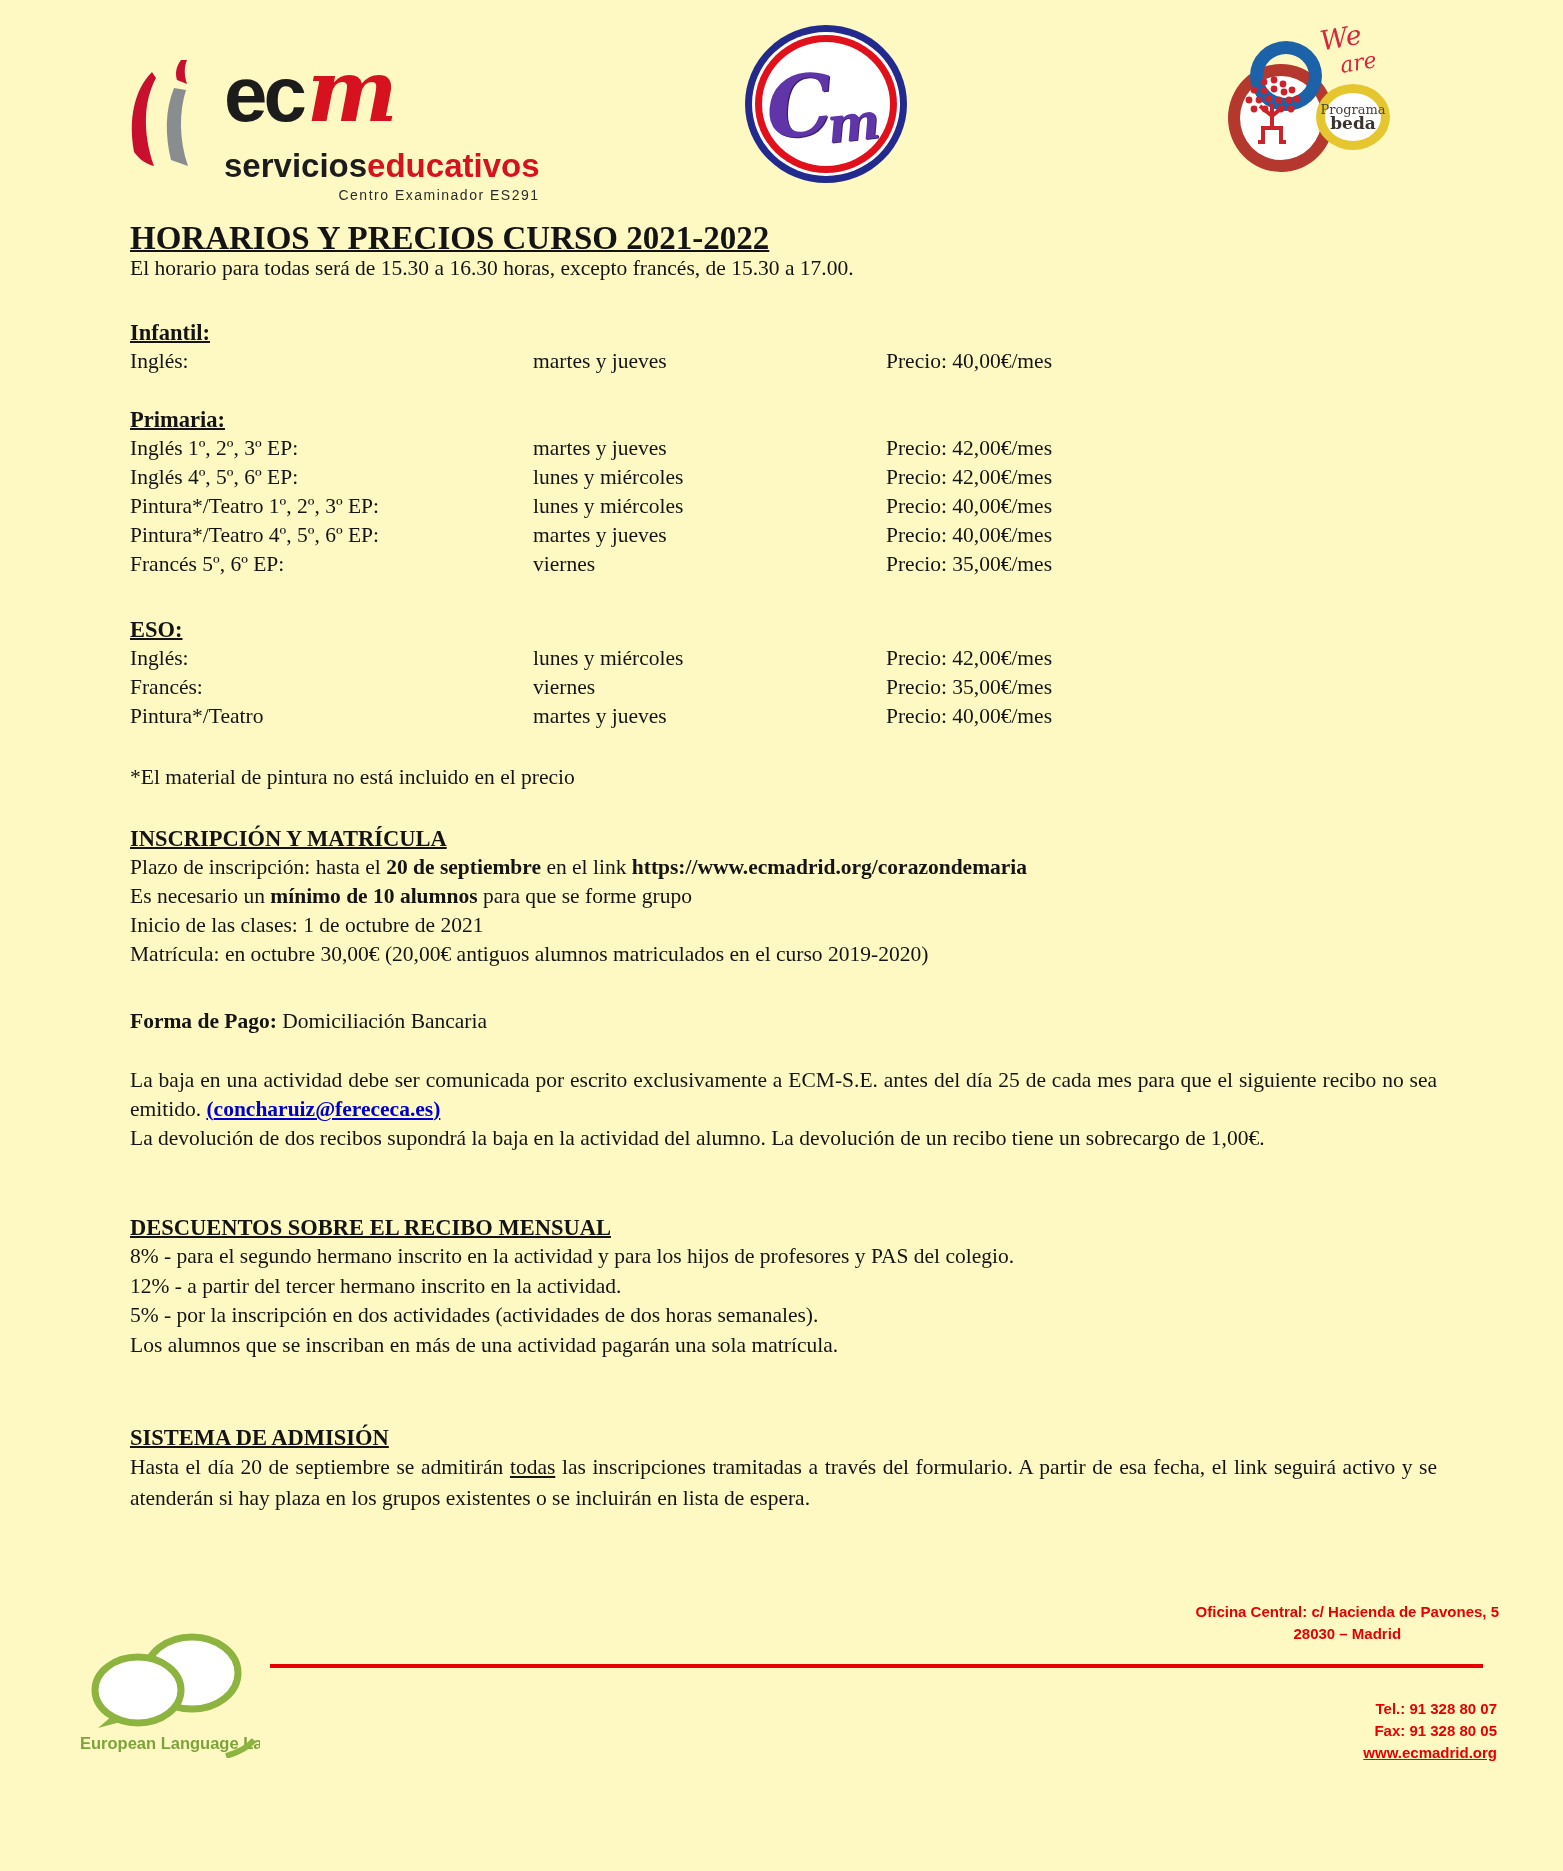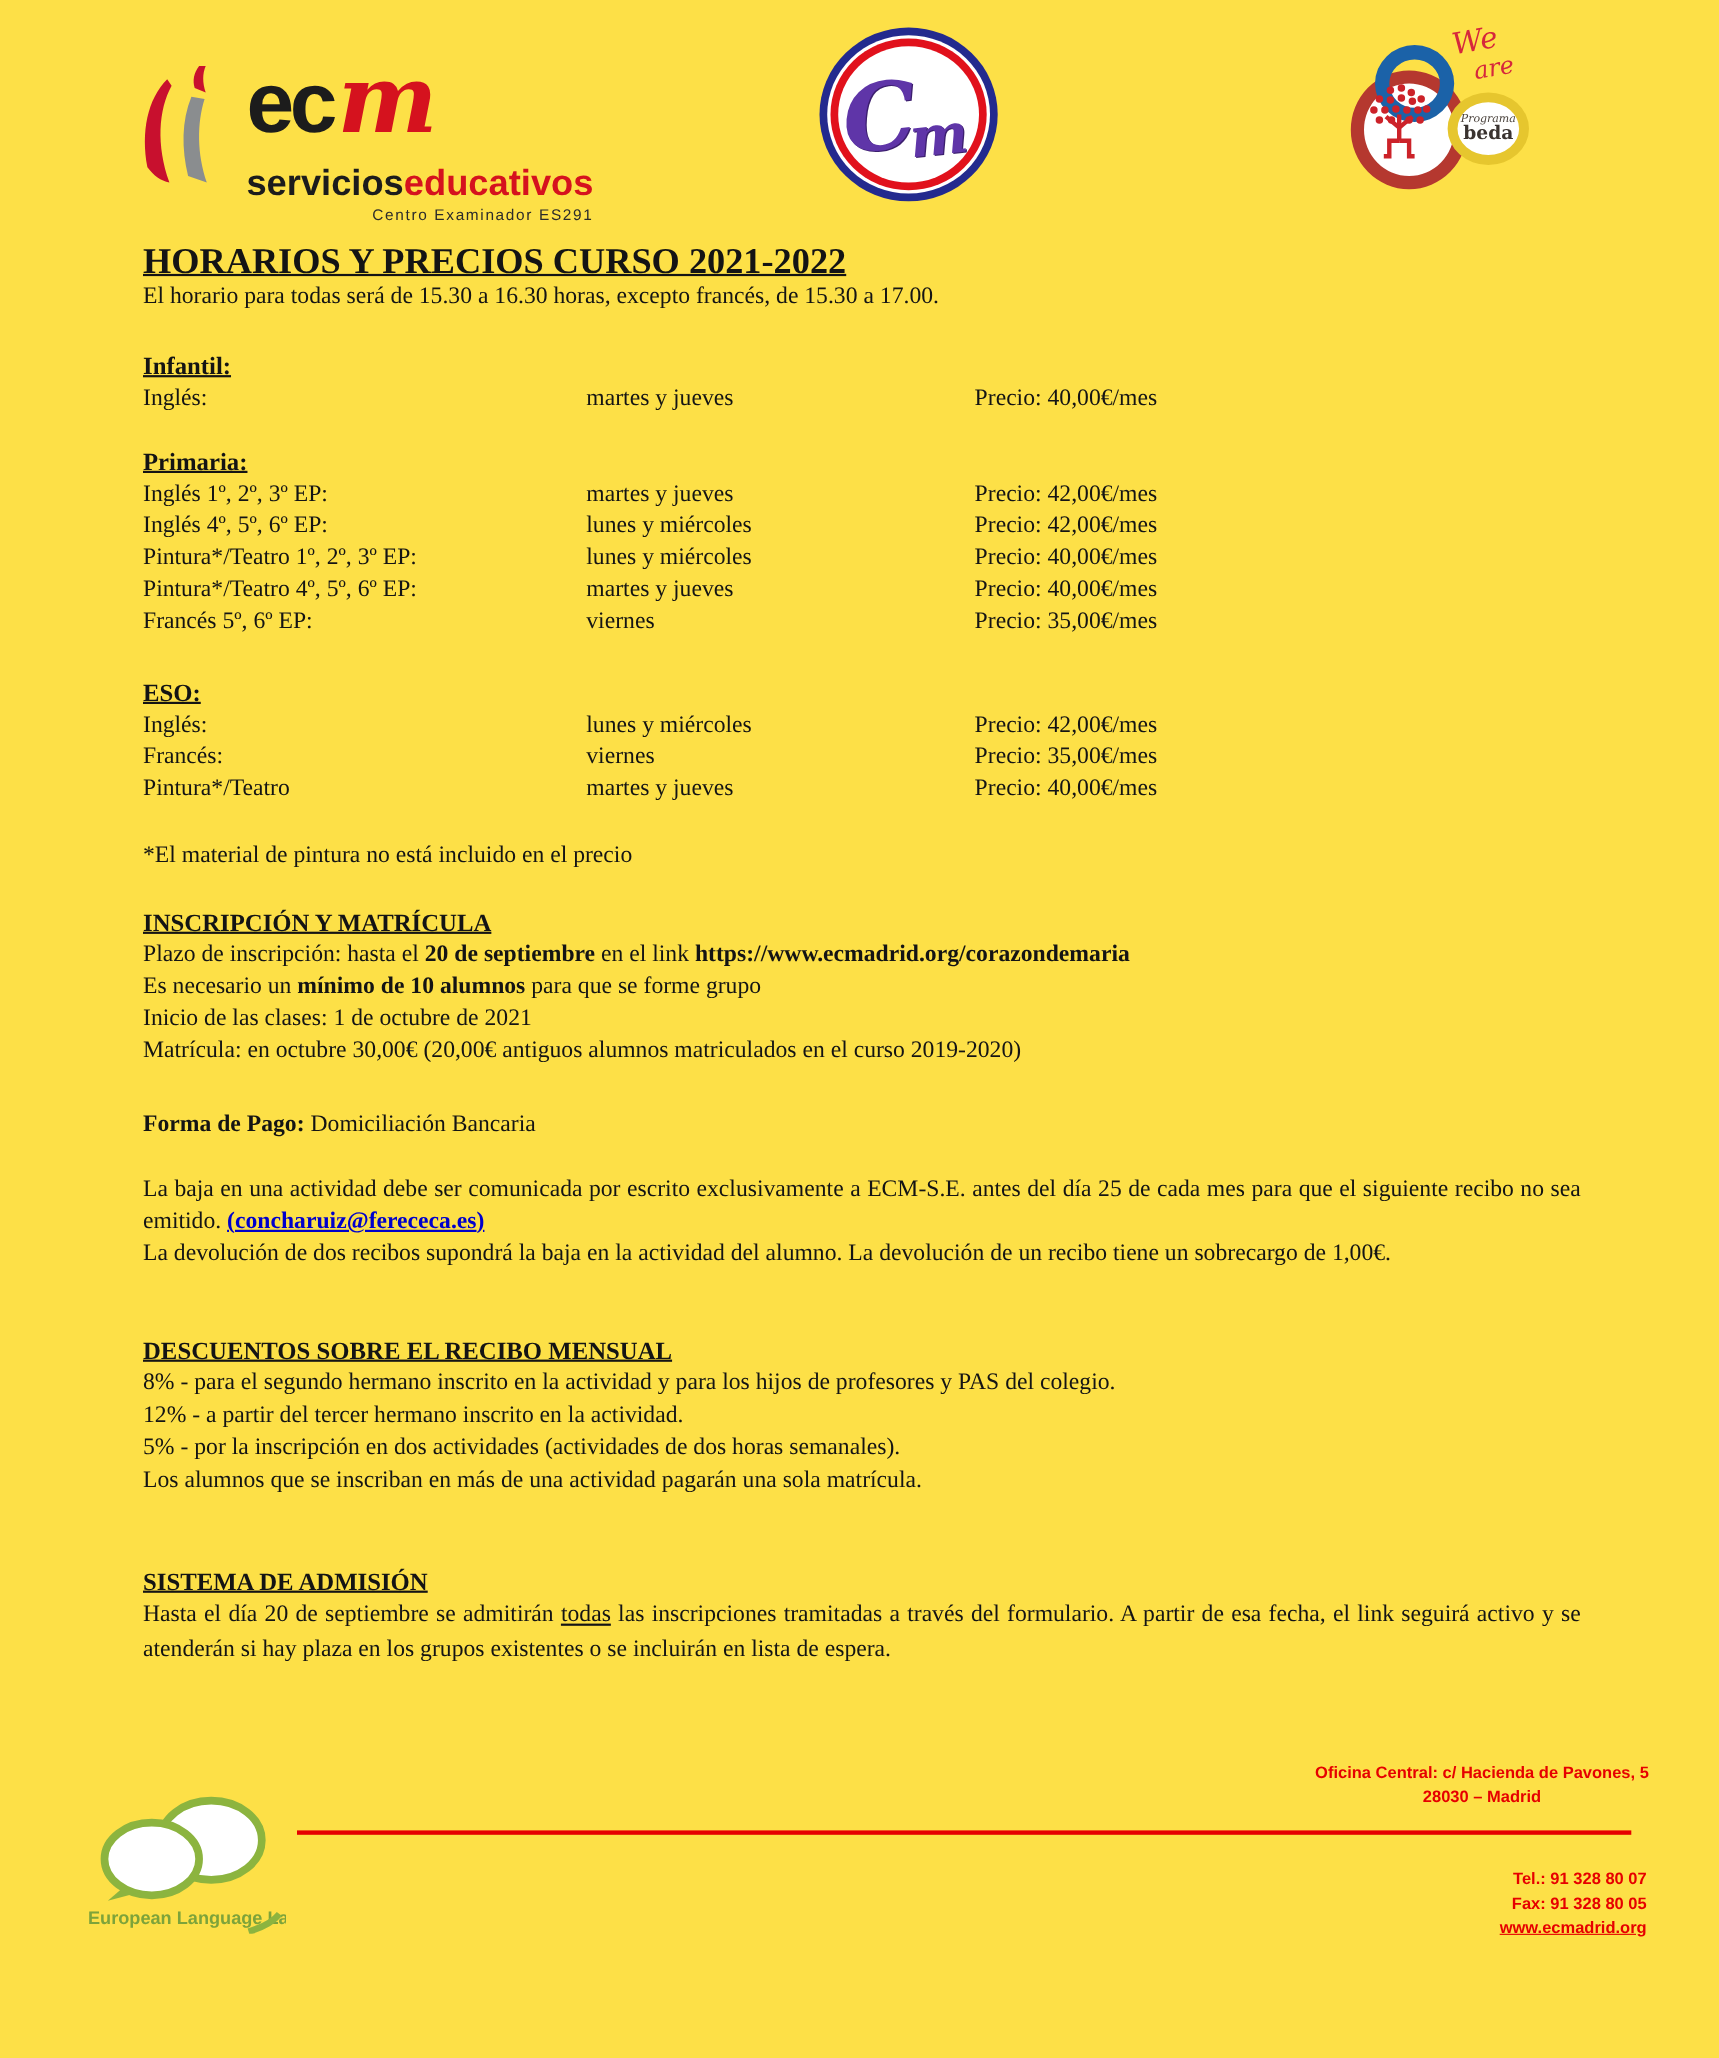--- a/index.html
+++ b/index.html
@@ -1,17 +1,17 @@
 <!DOCTYPE html>
 <html><head>
 <meta charset="utf-8">
 <style>
   html,body{margin:0;padding:0;background:#e8e8e8;}
   .page{
-    position:relative;width:1563px;height:1871px;background:#fde047;
+    position:relative;width:1563px;height:1871px;background:#fef9c3;
     font-family:"Liberation Serif", serif;color:#141414;overflow:hidden;
     margin:0 auto;
   }
   
   .ecm-logo{position:absolute;left:118px;top:52px;display:flex;align-items:flex-start;}
   .ecm-marks{margin-top:6px;}
   .ecm-text{margin-left:6px;}
   .ecm-word{line-height:78px;white-space:nowrap;}
   .ecm-ec{font-family:"Liberation Sans",sans-serif;font-weight:bold;font-size:78px;letter-spacing:-4px;color:#1c1c1c;}
   .ecm-m{font-family:"DejaVu Serif",serif;font-style:italic;font-weight:bold;font-size:86px;color:#d5121e;margin-left:4px;}
@@ -30,21 +30,21 @@
   .cm-m{font-size:50px;position:relative;top:10px;left:-8px;}
   .beda-logo{position:absolute;left:1228px;top:8px;width:230px;height:200px;}
   .beda-blue-ring{position:absolute;left:22px;top:33px;width:46px;height:44px;border:13px solid #1b62a8;border-radius:50%;}
   .beda-red-ring{position:absolute;left:0px;top:56px;width:82px;height:84px;border:12px solid #b5382f;border-radius:50%;background:#fff;}
   .beda-yellow-ring{position:absolute;left:88px;top:76px;width:56px;height:48px;border:9px solid #e6c62e;border-radius:50%;background:#fff;
     display:flex;flex-direction:column;align-items:center;justify-content:center;z-index:3;}
   .beda-tree{position:absolute;left:8px;top:64px;z-index:2;}
   .beda-we,.beda-are{position:absolute;font-family:"DejaVu Serif",serif;font-style:italic;color:#d6273c;font-size:27px;line-height:1;transform:rotate(-10deg);}
   .beda-we{left:92px;top:16px;}
   .beda-are{left:112px;top:44px;font-size:22px;}
-  .beda-programa{font-family:"DejaVu Serif",serif;font-style:italic;font-size:10px;color:#4a423c;line-height:1;}
+  .beda-programa{font-family:"DejaVu Serif",serif;font-size:13px;color:#4a423c;line-height:1;}
   .beda-word{font-family:"DejaVu Serif",serif;font-weight:bold;font-size:17px;color:#3a3330;line-height:0.9;}
   
   .content{position:absolute;left:130px;top:0;width:1307px;font-size:21.5px;line-height:28px;}
   .title{font-size:33px;font-weight:bold;text-decoration:underline;text-decoration-thickness:2px;
     margin:222px 0 0 0;line-height:32px;}
   .intro{margin:0;}
   h2.sec{font-size:22.5px;font-weight:bold;text-decoration:underline;text-decoration-thickness:2px;
     margin:0;line-height:29px;}
   .h-infantil{margin-top:36px !important;}
   .h-primaria{margin-top:29px !important;}

